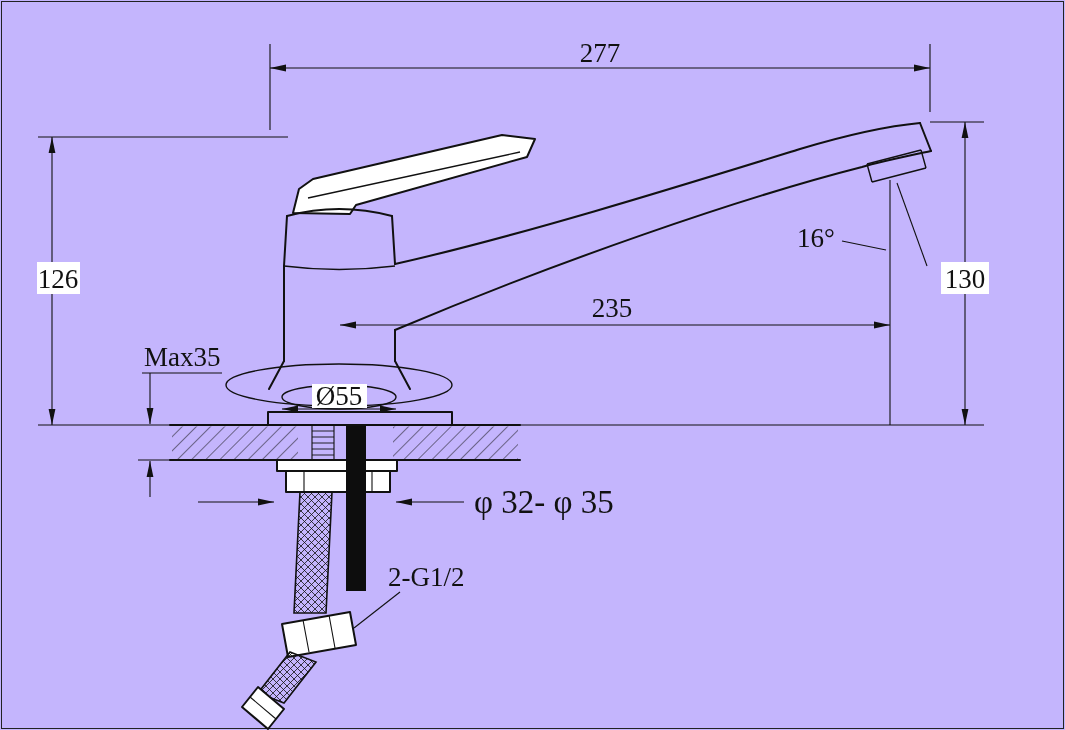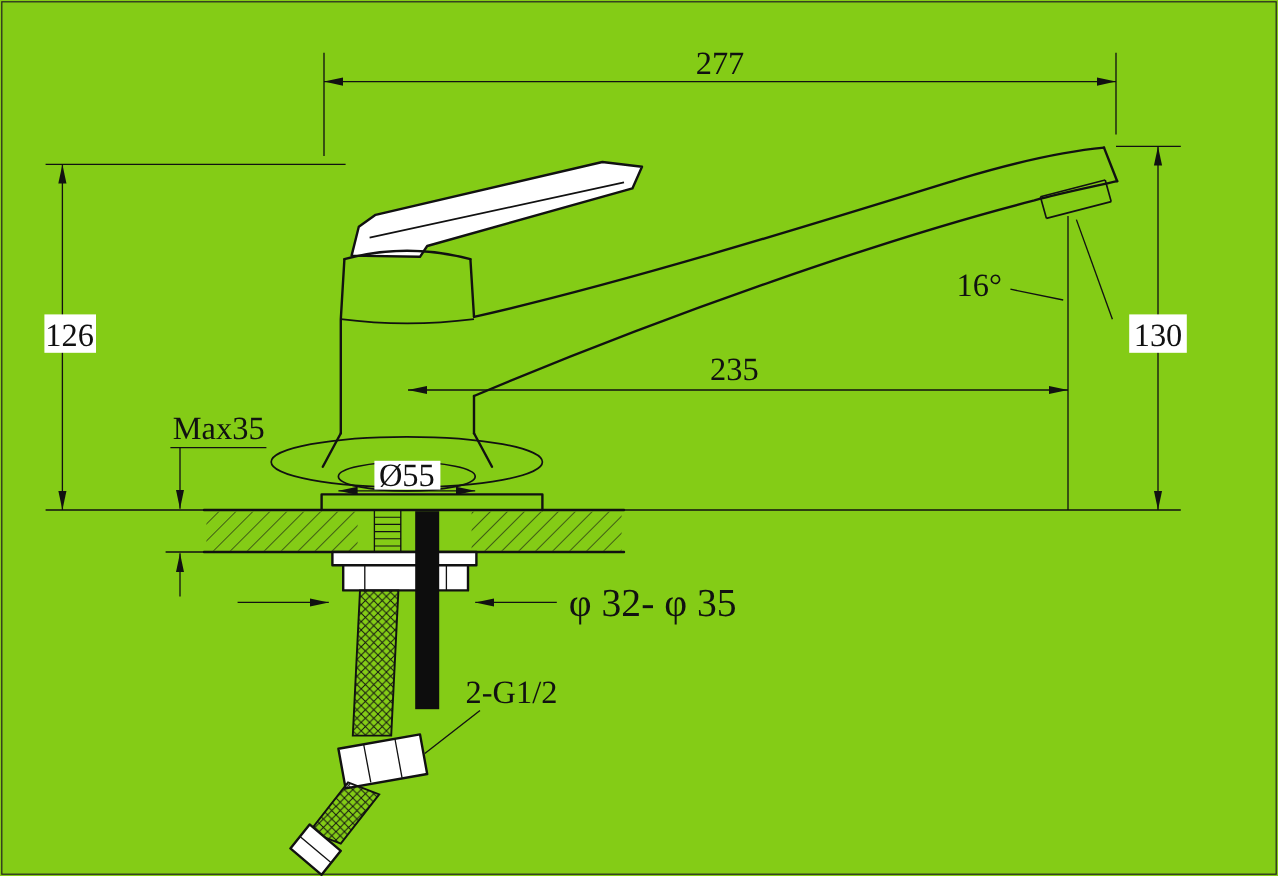--- a/index.html
+++ b/index.html
@@ -1,16 +1,16 @@
 <!DOCTYPE html>
 <html><head>
 <meta charset="utf-8">
 <style>
   html,body{margin:0;padding:0;background:#ffffff;}
-  .stage{width:1065px;height:730px;position:relative;background:#84cc16;overflow:hidden;}
+  .stage{width:1065px;height:730px;position:relative;background:#c4b5fd;overflow:hidden;}
   svg{display:block;}
   .obj{stroke:#111;stroke-width:2;fill:none;stroke-linecap:round;stroke-linejoin:round;}
   .objf{stroke:#111;stroke-width:2;fill:#fff;stroke-linejoin:round;}
   .mid{stroke:#111;stroke-width:1.4;fill:none;}
   .thin{stroke:#111;stroke-width:1.1;fill:none;}
   .hair{stroke:#111;stroke-width:0.9;fill:none;}
   .t{font-family:"Liberation Serif","DejaVu Serif",serif;font-size:27px;fill:#111;}
   .tbig{font-size:33px;}
   .ta{text-anchor:middle;}
 </style>

